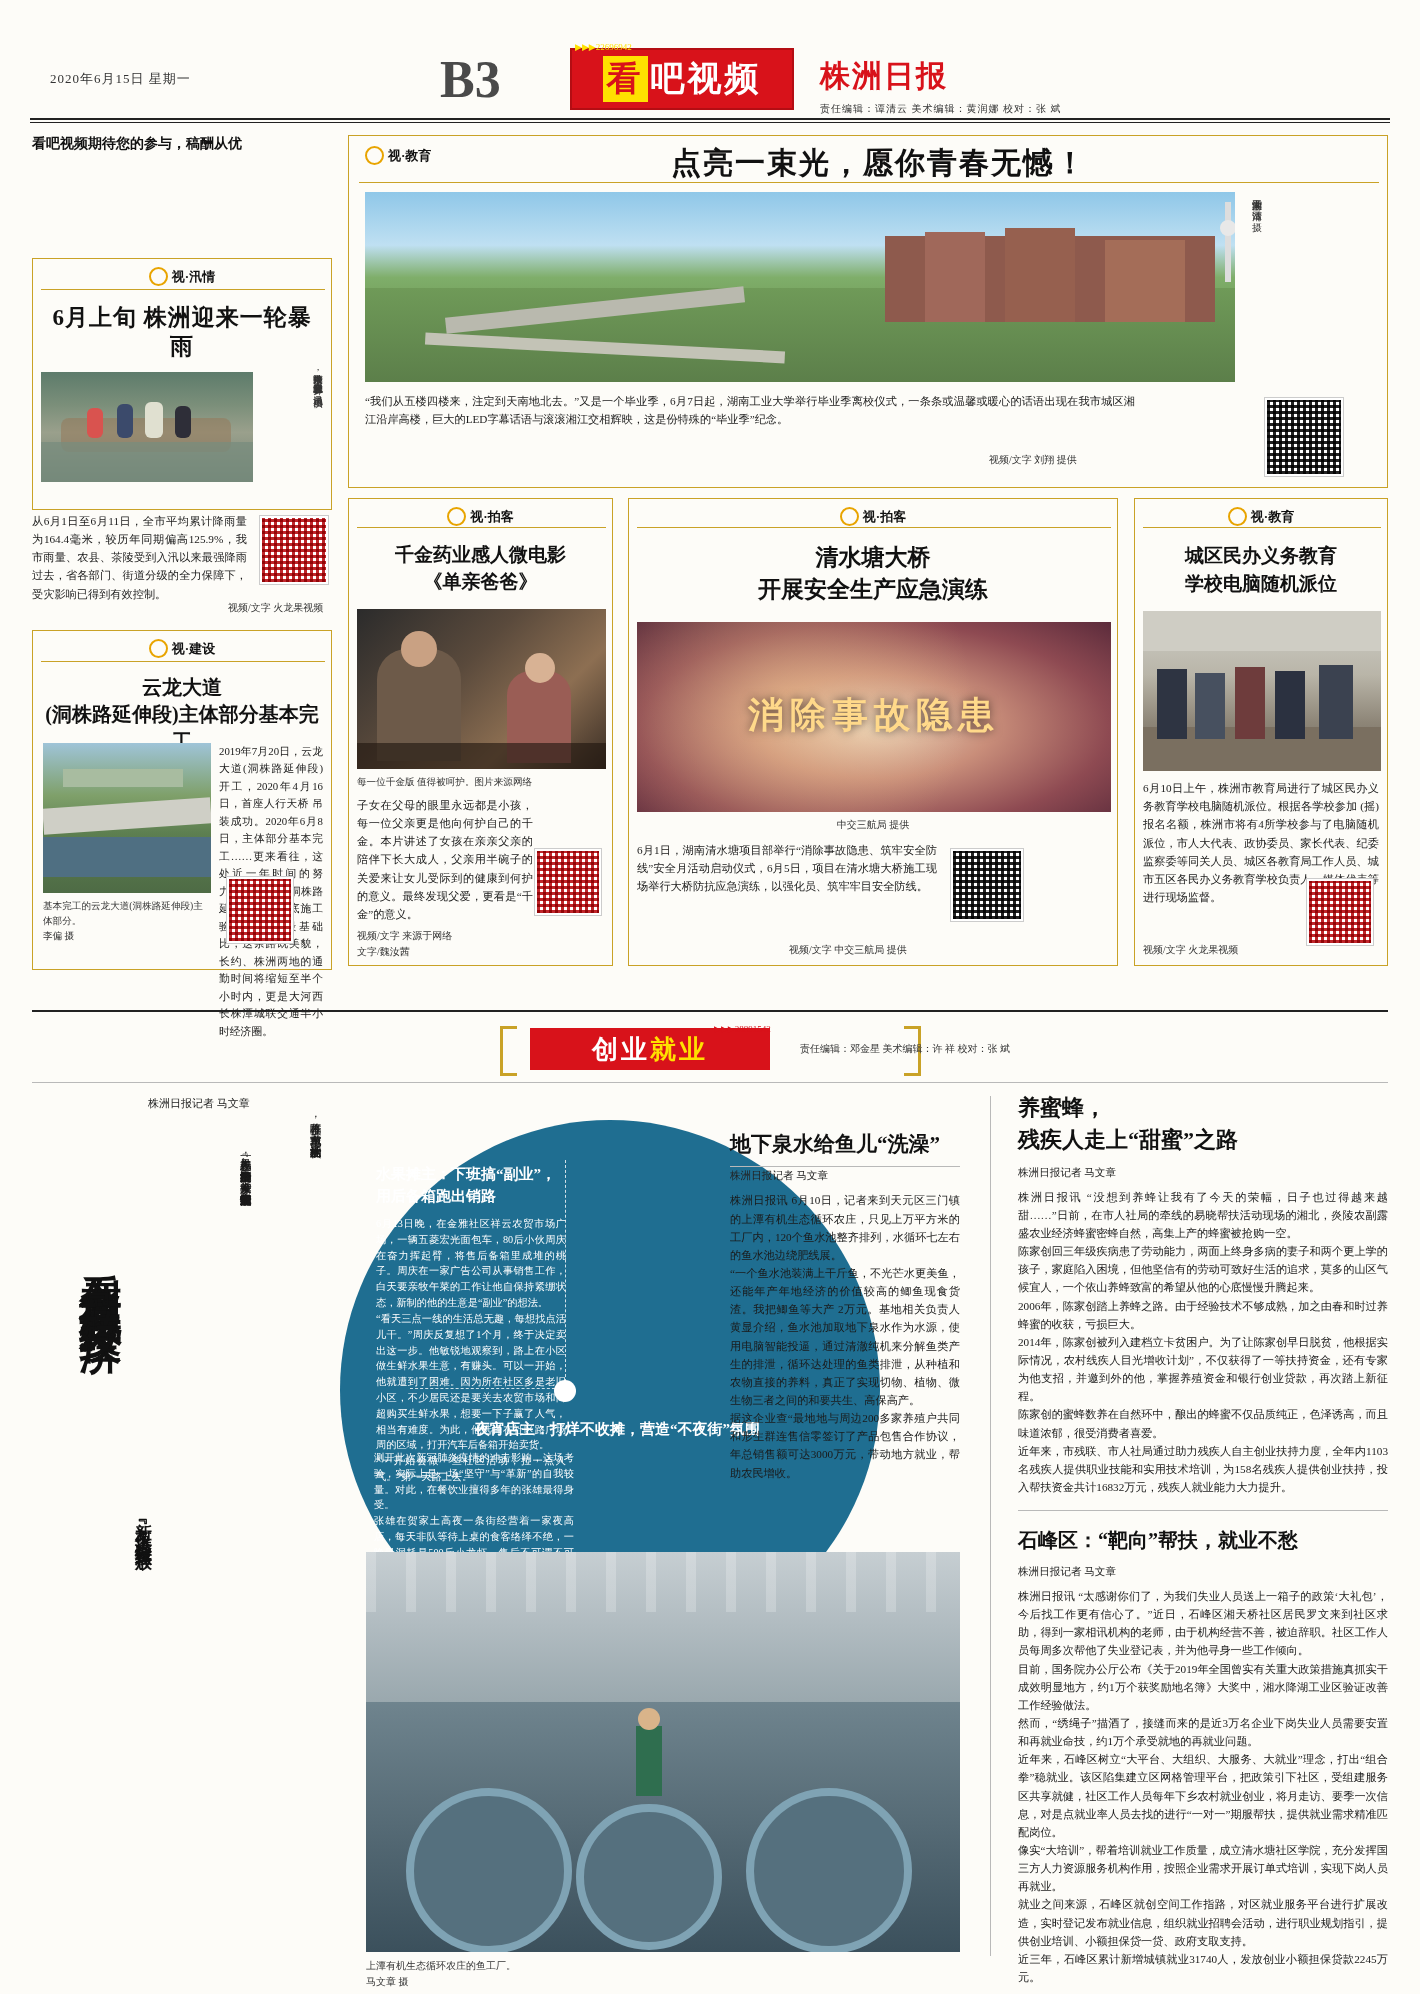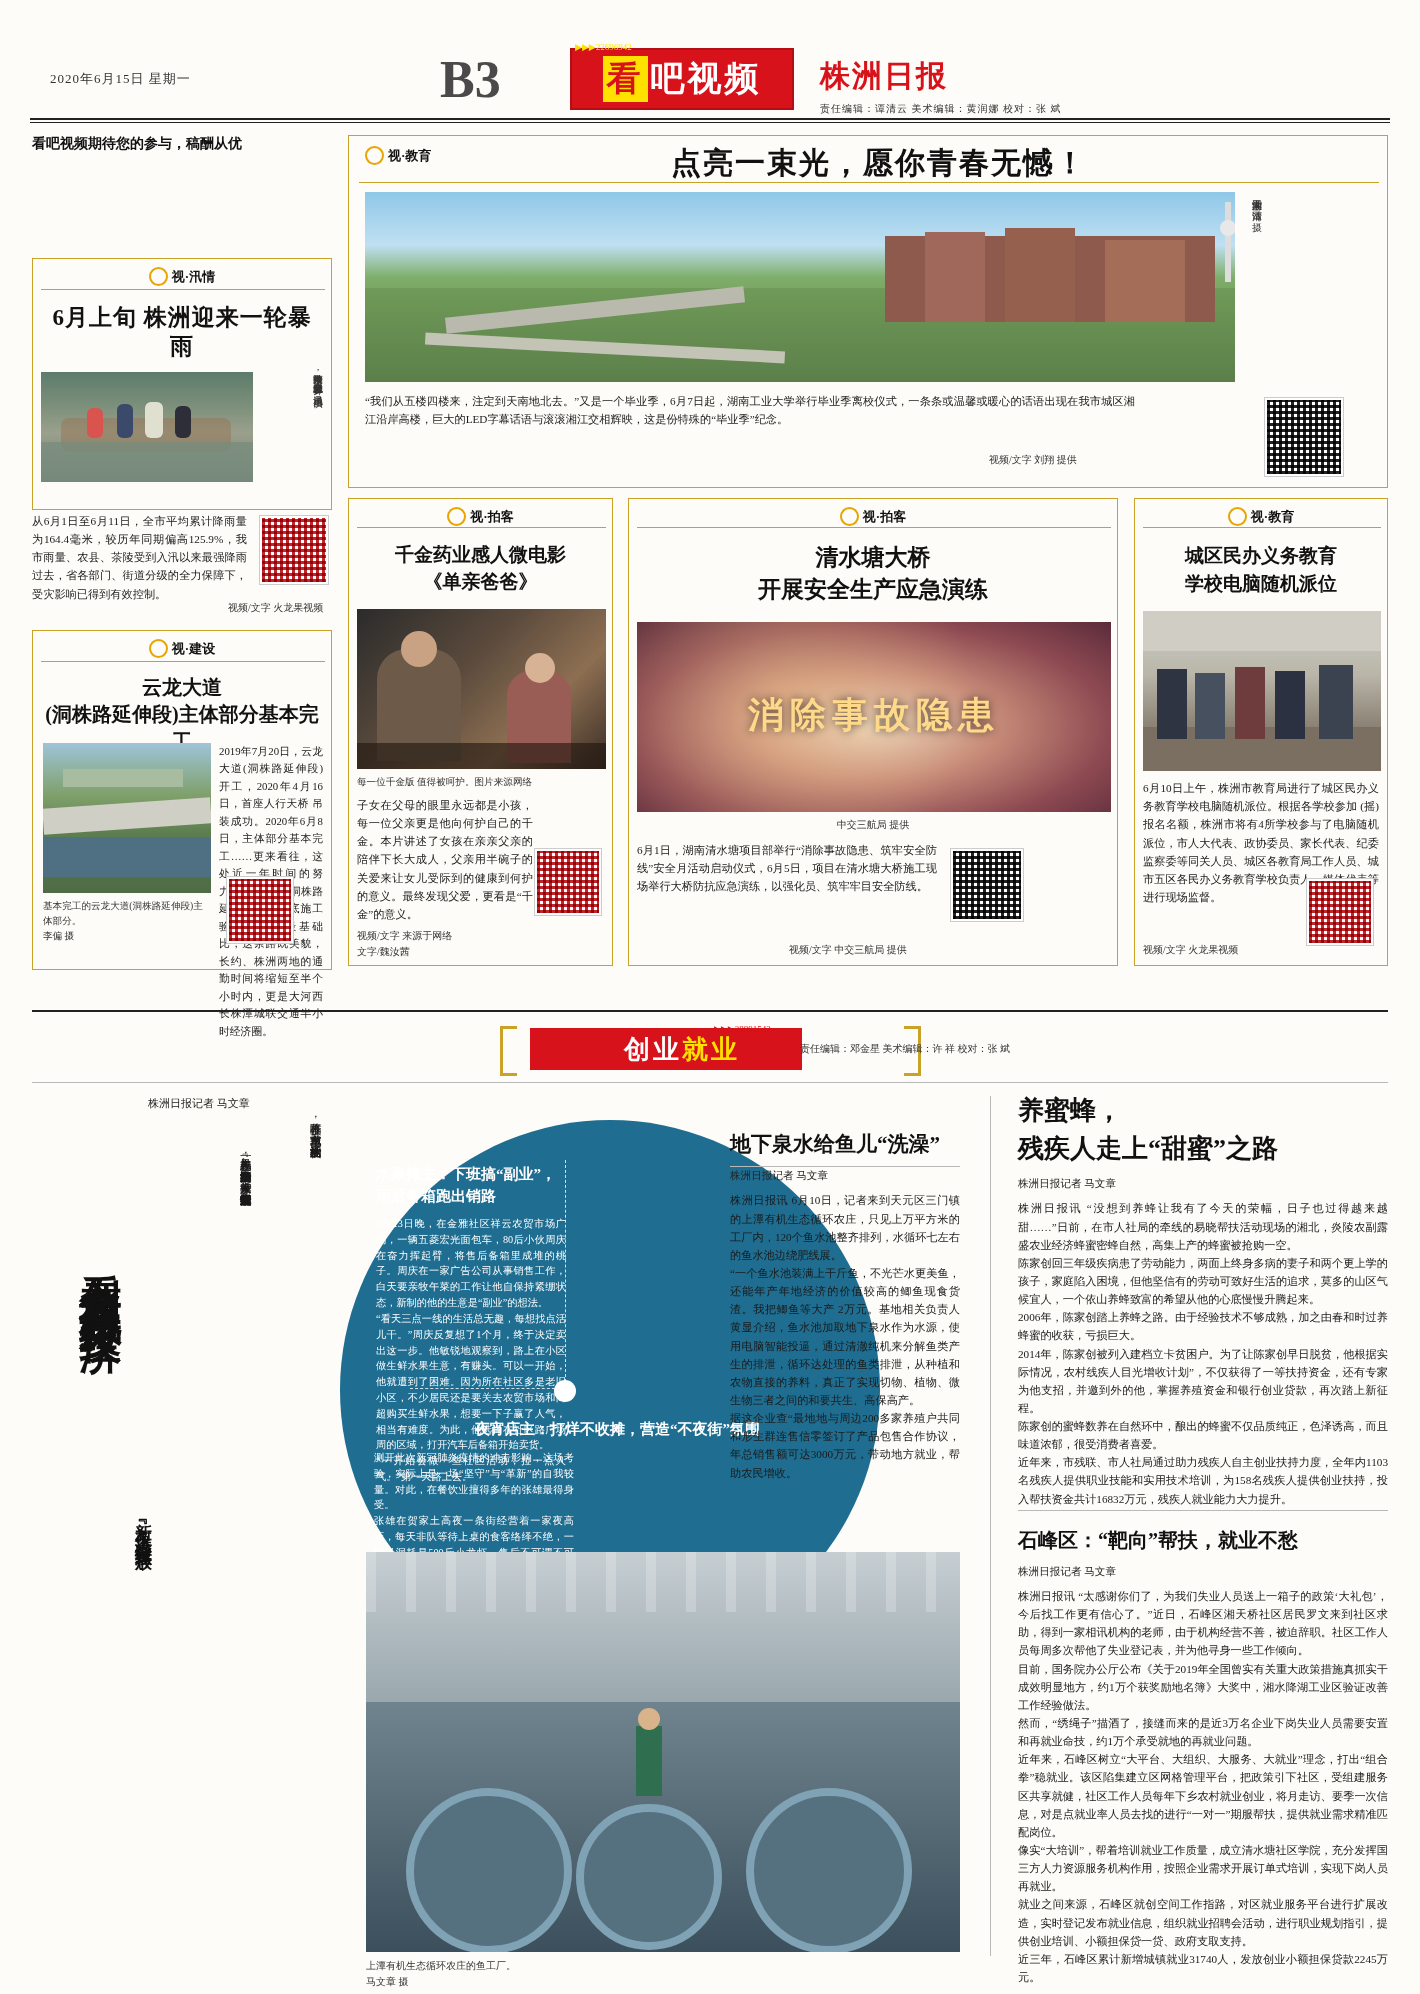--- a/index.html
+++ b/index.html
@@ -228,21 +228,21 @@
     <div class="body-text" style="margin-top:8px;">6月10日上午，株洲市教育局进行了城区民办义务教育学校电脑随机派位。根据各学校参加 (摇)报名名额，株洲市将有4所学校参与了电脑随机派位，市人大代表、政协委员、家长代表、纪委监察委等同关人员、城区各教育局工作人员、城市五区各民办义务教育学校负责人、媒体代表等进行现场监督。</div>
     <div class="qr red" style="position:absolute;left:172px;top:380px;width:62px;height:62px;"></div>
     <div class="caption" style="position:absolute;left:8px;bottom:8px;font-size:10px;">视频/文字 火龙果视频</div>
   </div>
 
   <div class="thickrule" style="left:32px;top:1010px;width:1356px;"></div>
 
   <div class="box" style="left:500px;top:1022px;width:420px;height:54px;">
     <div class="bracket" style="left:0;top:4px;width:14px;height:44px;border-right:none;"></div>
     <div class="bracket" style="left:404px;top:4px;width:14px;height:44px;border-left:none;"></div>
-    <div class="cy-logo" style="left:30px;top:6px;width:240px;height:42px;padding-left:32px;">
+    <div class="cy-logo" style="left:30px;top:6px;width:240px;height:42px;">
       <span style="font-size:26px;">创业</span>
       <span style="font-size:26px;color:#ffe100;">就业</span>
     </div>
     <div style="position:absolute;left:214px;top:2px;font-size:9px;color:#d8121a;">▶▶▶28891542</div>
   </div>
   <div style="position:absolute;left:800px;top:1042px;font-size:10px;color:#333;">责任编辑：邓金星    美术编辑：许 祥    校对：张 斌</div>
   <div class="hrule" style="left:32px;top:1082px;width:1356px;"></div>
 
   <div class="box" style="left:60px;top:1090px;width:300px;height:760px;">
     <div class="byline" style="position:absolute;left:88px;top:6px;font-size:11px;">株洲日报记者 马文章</div>
@@ -286,21 +286,21 @@
     <div style="position:absolute;left:270px;top:174px;width:26px;height:70px;background:#2f6e4f;"></div>
     <div style="position:absolute;left:272px;top:156px;width:22px;height:22px;background:#d9b48a;border-radius:50%;"></div>
     <div style="position:absolute;left:0;top:0;width:100%;height:60px;background:repeating-linear-gradient(90deg,rgba(255,255,255,.22) 0 10px,transparent 10px 40px);"></div>
   </div>
   <div class="caption" style="position:absolute;left:366px;top:1958px;width:300px;white-space:pre-line;font-size:10px;">上潭有机生态循环农庄的鱼工厂。
 马文章 摄</div>
 
   <div class="vrule" style="left:990px;top:1096px;height:860px;"></div>
 
   <div class="box" style="left:1018px;top:1092px;width:370px;">
-    <div class="hl" style="font-size:26px;line-height:1.45;white-space:pre-line;">养蜜蜂，
+    <div class="hl" style="font-size:22px;line-height:1.45;white-space:pre-line;">养蜜蜂，
 残疾人走上“甜蜜”之路</div>
     <div class="byline" style="margin-top:10px;font-size:10.6px;">株洲日报记者 马文章</div>
     <div class="body-text" style="margin-top:8px;white-space:pre-line;">株洲日报讯 “没想到养蜂让我有了今天的荣幅，日子也过得越来越甜……”日前，在市人社局的牵线的易晓帮扶活动现场的湘北，炎陵农副露盛农业经济蜂蜜密蜂自然，高集上产的蜂蜜被抢购一空。
 陈家创回三年级疾病患了劳动能力，两面上终身多病的妻子和两个更上学的孩子，家庭陷入困境，但他坚信有的劳动可致好生活的追求，莫多的山区气候宜人，一个依山养蜂致富的希望从他的心底慢慢升腾起来。
 2006年，陈家创踏上养蜂之路。由于经验技术不够成熟，加之由春和时过养蜂蜜的收获，亏损巨大。
 2014年，陈家创被列入建档立卡贫困户。为了让陈家创早日脱贫，他根据实际情况，农村线疾人目光增收计划”，不仅获得了一等扶持资金，还有专家为他支招，并邀到外的他，掌握养殖资金和银行创业贷款，再次踏上新征程。
 陈家创的蜜蜂数养在自然环中，酿出的蜂蜜不仅品质纯正，色泽诱高，而且味道浓郁，很受消费者喜爱。
 近年来，市残联、市人社局通过助力残疾人自主创业扶持力度，全年内1103名残疾人提供职业技能和实用技术培训，为158名残疾人提供创业扶持，投入帮扶资金共计16832万元，残疾人就业能力大力提升。</div>
   </div>
 

